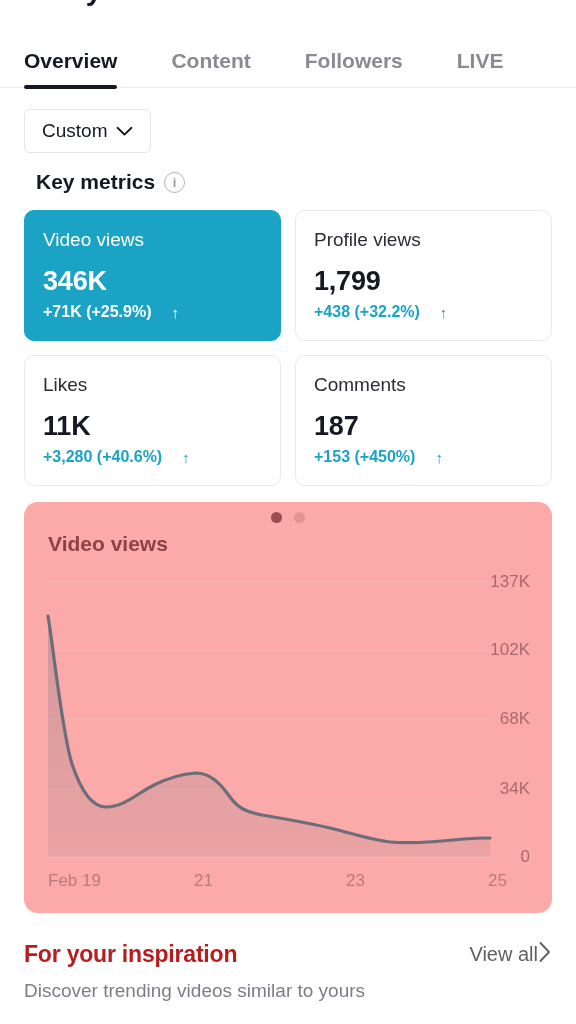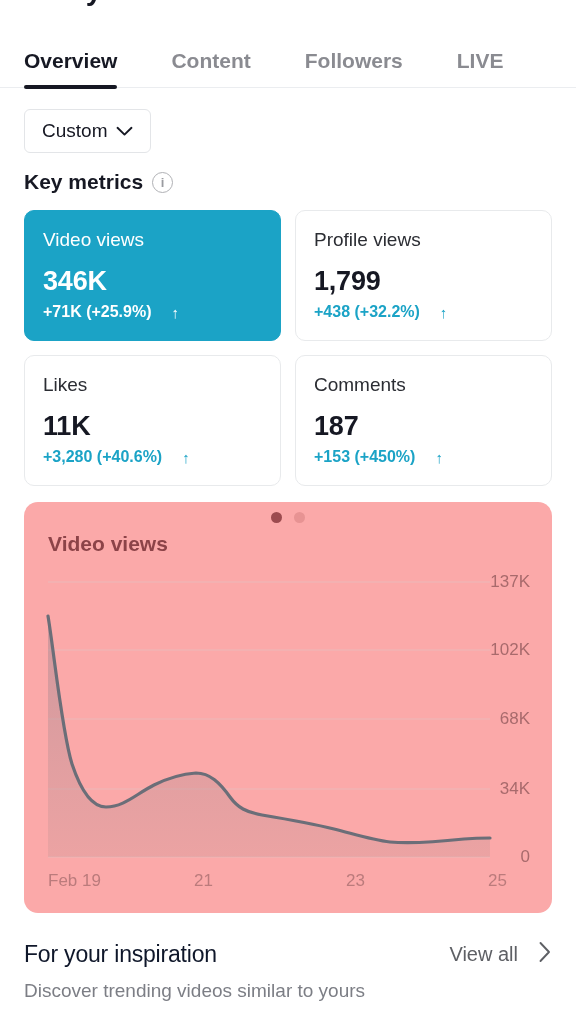--- a/index.html
+++ b/index.html
@@ -93,21 +93,21 @@
   }
   .chev-d { display:block; }
 
   
   .km-head {
     display:flex;
     align-items:center;
     gap:9px;
     padding:20px 24px 0 24px;
   }
-  .km-title { font-size:21px; font-weight:700; color:#161823; }
+  .km-title { font-size:21px; font-weight:700; color:#161823;margin-left:12px; }
   .info-icon {
     width:21px; height:21px;
     border:1.6px solid #b0b1b5;
     border-radius:50%;
     display:flex; align-items:center; justify-content:center;
     font-size:13px; color:#9a9ba0;
     font-style:normal; font-weight:600;
     line-height:1;
     cursor:pointer;
   }
@@ -230,23 +230,23 @@
 
   
   .insp {
     padding:28px 24px 0 24px;
   }
   .insp-row {
     display:flex;
     align-items:center;
     justify-content:space-between;
   }
-  .insp-title { font-size:23px; font-weight:400; color:#0f172a; letter-spacing:-0.2px; }
+  .insp-title { font-size:23px; font-weight:700; color:#b91c1c; letter-spacing:-0.2px; }
   .view-all {
-    display:flex; align-items:center; gap:20px;
+    display:flex; align-items:center; gap:0;
     font-size:20px; color:#5e6065; cursor:pointer;
   }
   .insp-sub {
     margin-top:12px;
     font-size:19px;
     color:#7c7e85;
   }
 </style>
 </head>
 <body>

